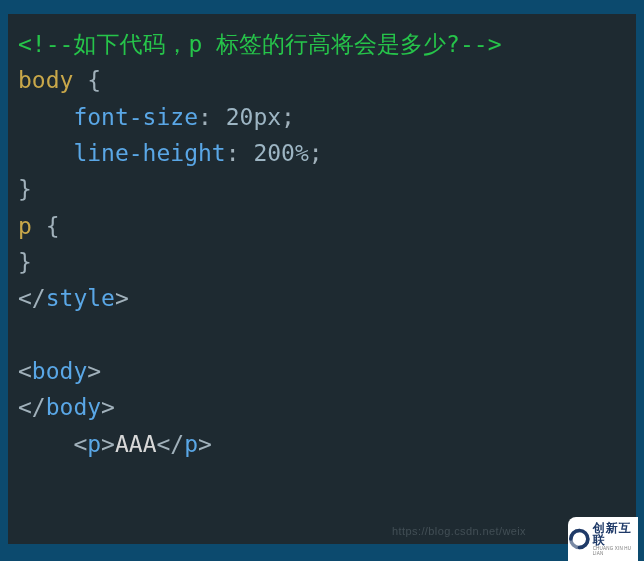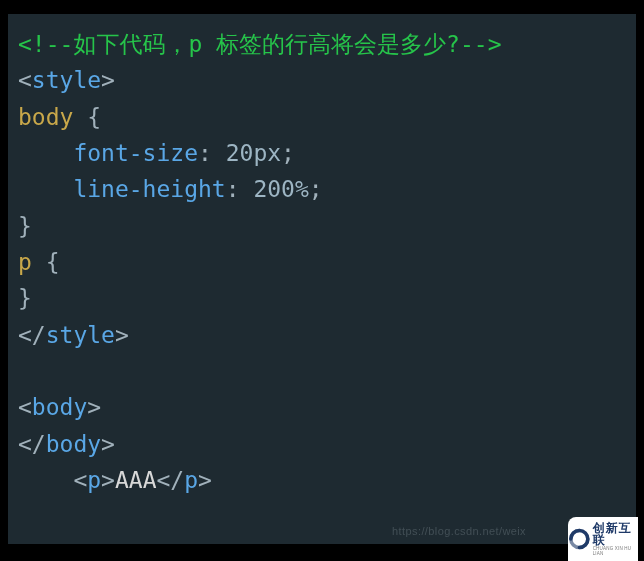--- a/index.html
+++ b/index.html
@@ -5,21 +5,21 @@
   html, body {
     margin: 0;
     padding: 0;
     background: #ffffff;
   }
   .frame {
     width: 644px;
     height: 561px;
     box-sizing: border-box;
     padding: 14px 8px 8px 8px;
-    background: #000000;
+    background: #0c4a6e;
     position: relative;
   }
   .code-box {
     position: relative;
     width: 628px;
     height: 530px;
     background: #1e2a31;
     box-sizing: border-box;
     padding: 12px 10px;
     font-family: "Menlo", "DejaVu Sans Mono", "Consolas", monospace;
@@ -72,21 +72,20 @@
   .logo-text .en { font-size: 4.5px; color: #7a7a7a; letter-spacing: 0.2px; }
 </style>
 </head>
 <body>
 
 <div class="frame">
   <div class="code-box">
 
     <div class="line"><span class="c-comment">&lt;!--</span><span class="c-comment">如下代码，p 标签的行高将会是多少?</span><span class="c-comment">--&gt;</span></div>
 
-    <div class="line"><span class="c-punct">&lt;</span><span class="c-tag">style</span><span class="c-punct">&gt;</span></div>
 
     <div class="line"><span class="c-selector">body</span><span class="c-punct"> {</span></div>
 
     <div class="line"><span class="c-prop">    font-size</span><span class="c-punct">: </span><span class="c-value">20px</span><span class="c-punct">;</span></div>
 
     <div class="line"><span class="c-prop">    line-height</span><span class="c-punct">: </span><span class="c-value">200%</span><span class="c-punct">;</span></div>
 
     <div class="line"><span class="c-punct">}</span></div>
 
     <div class="line"><span class="c-selector">p</span><span class="c-punct"> {</span></div>

